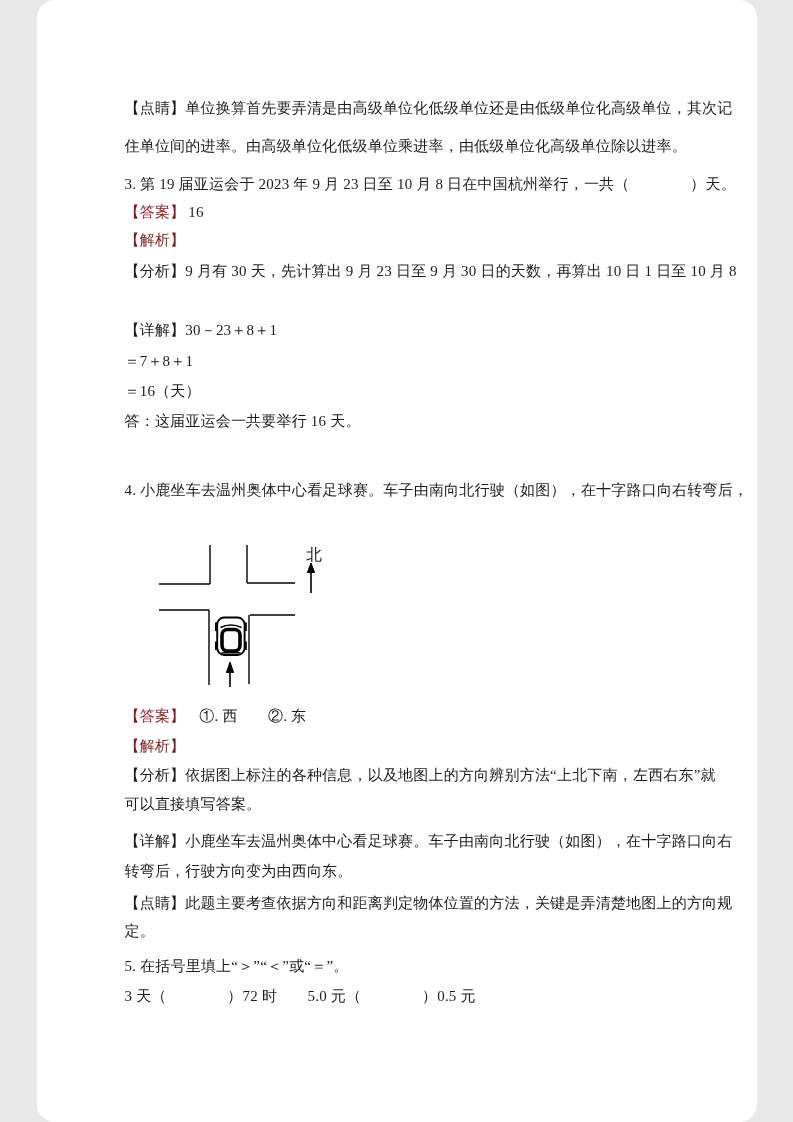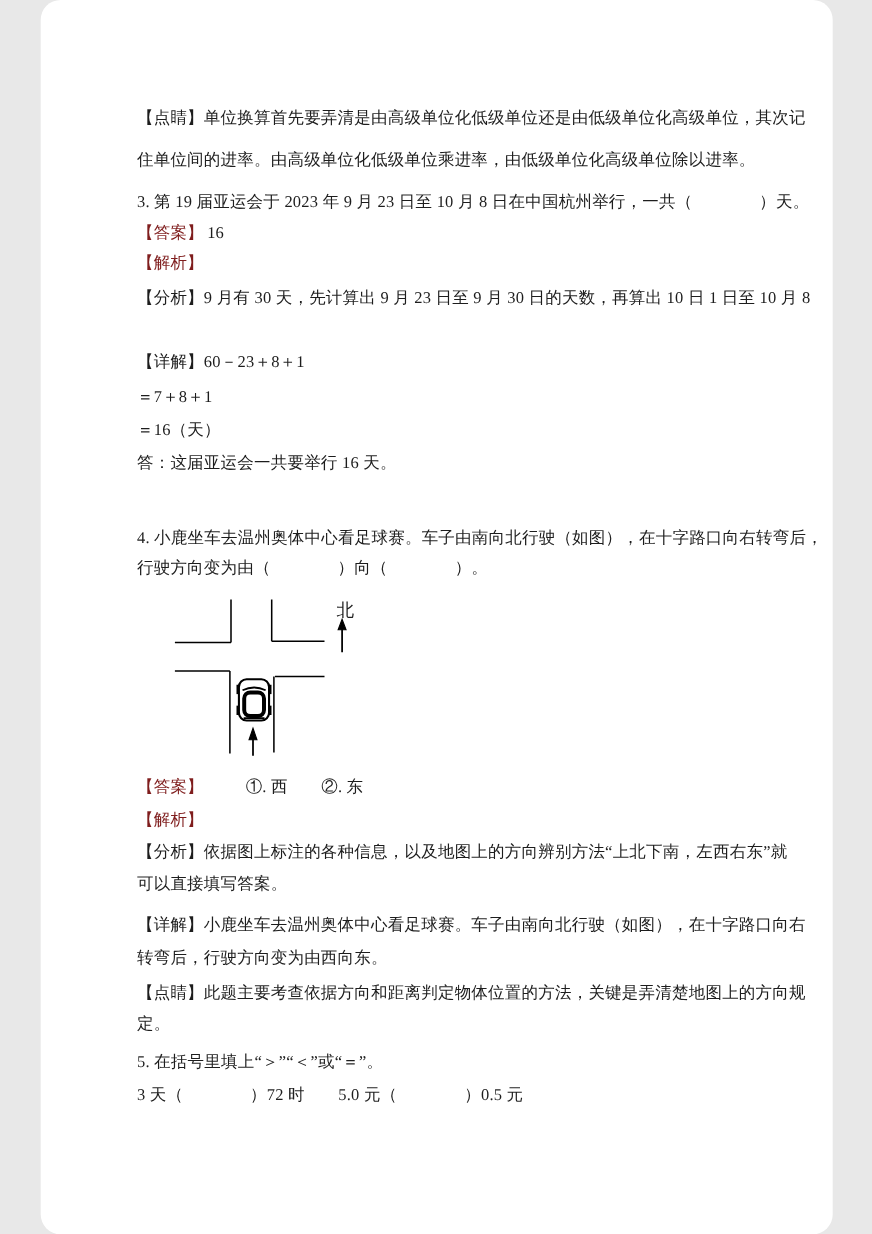--- a/index.html
+++ b/index.html
@@ -15,43 +15,42 @@
     border-radius:18px;
   }
   .ln {
     position:absolute;
     left:88px;
     white-space:pre;
     line-height:19px;
     letter-spacing:0.2px;
   }
   .blue { color:#7f1d1d; }
-  .ans-gap { margin-left:38px; }
+  .ans-gap { margin-left:14px; }
   .ans-gap3 { margin-left:3px; }
   svg text { font-family:"Liberation Serif","DejaVu Serif",serif; }
 </style>
 </head>
 <body>
 
 <div class="page">
 
   <div class="ln" style="top:99px">【点睛】单位换算首先要弄清是由高级单位化低级单位还是由低级单位化高级单位，其次记</div>
   <div class="ln" style="top:137px">住单位间的进率。由高级单位化低级单位乘进率，由低级单位化高级单位除以进率。</div>
 
   <div class="ln" style="top:175px">3. 第 19 届亚运会于 2023 年 9 月 23 日至 10 月 8 日在中国杭州举行，一共（　　　　）天。</div>
   <div class="ln" style="top:203px"><span class="blue">【答案】</span><span class="ans-gap3">16</span></div>
   <div class="ln blue" style="top:231px">【解析】</div>
   <div class="ln" style="top:262px">【分析】9 月有 30 天，先计算出 9 月 23 日至 9 月 30 日的天数，再算出 10 日 1 日至 10 月 8</div>
-  <div class="ln" style="top:321px">【详解】60－23＋8＋1</div>
+  <div class="ln" style="top:321px">【详解】30－23＋8＋1</div>
   <div class="ln" style="top:352px">＝7＋8＋1</div>
   <div class="ln" style="top:382px">＝16（天）</div>
   <div class="ln" style="top:412px">答：这届亚运会一共要举行 16 天。</div>
 
   <div class="ln" style="top:481px">4. 小鹿坐车去温州奥体中心看足球赛。车子由南向北行驶（如图），在十字路口向右转弯后，</div>
-  <div class="ln" style="top:508px">行驶方向变为由（　　　　）向（　　　　）。</div>
 
   <svg style="position:absolute; left:110px; top:540px;" width="190" height="152" viewBox="0 0 190 152">
 
     <g stroke="#000000" stroke-width="1.4" fill="none">
       <line x1="63" y1="5" x2="63" y2="44"></line>
       <line x1="12" y1="44" x2="63" y2="44"></line>
       <line x1="100" y1="5" x2="100" y2="43"></line>
       <line x1="100" y1="43" x2="148" y2="43"></line>
 
       <line x1="12" y1="70" x2="62" y2="70"></line>

